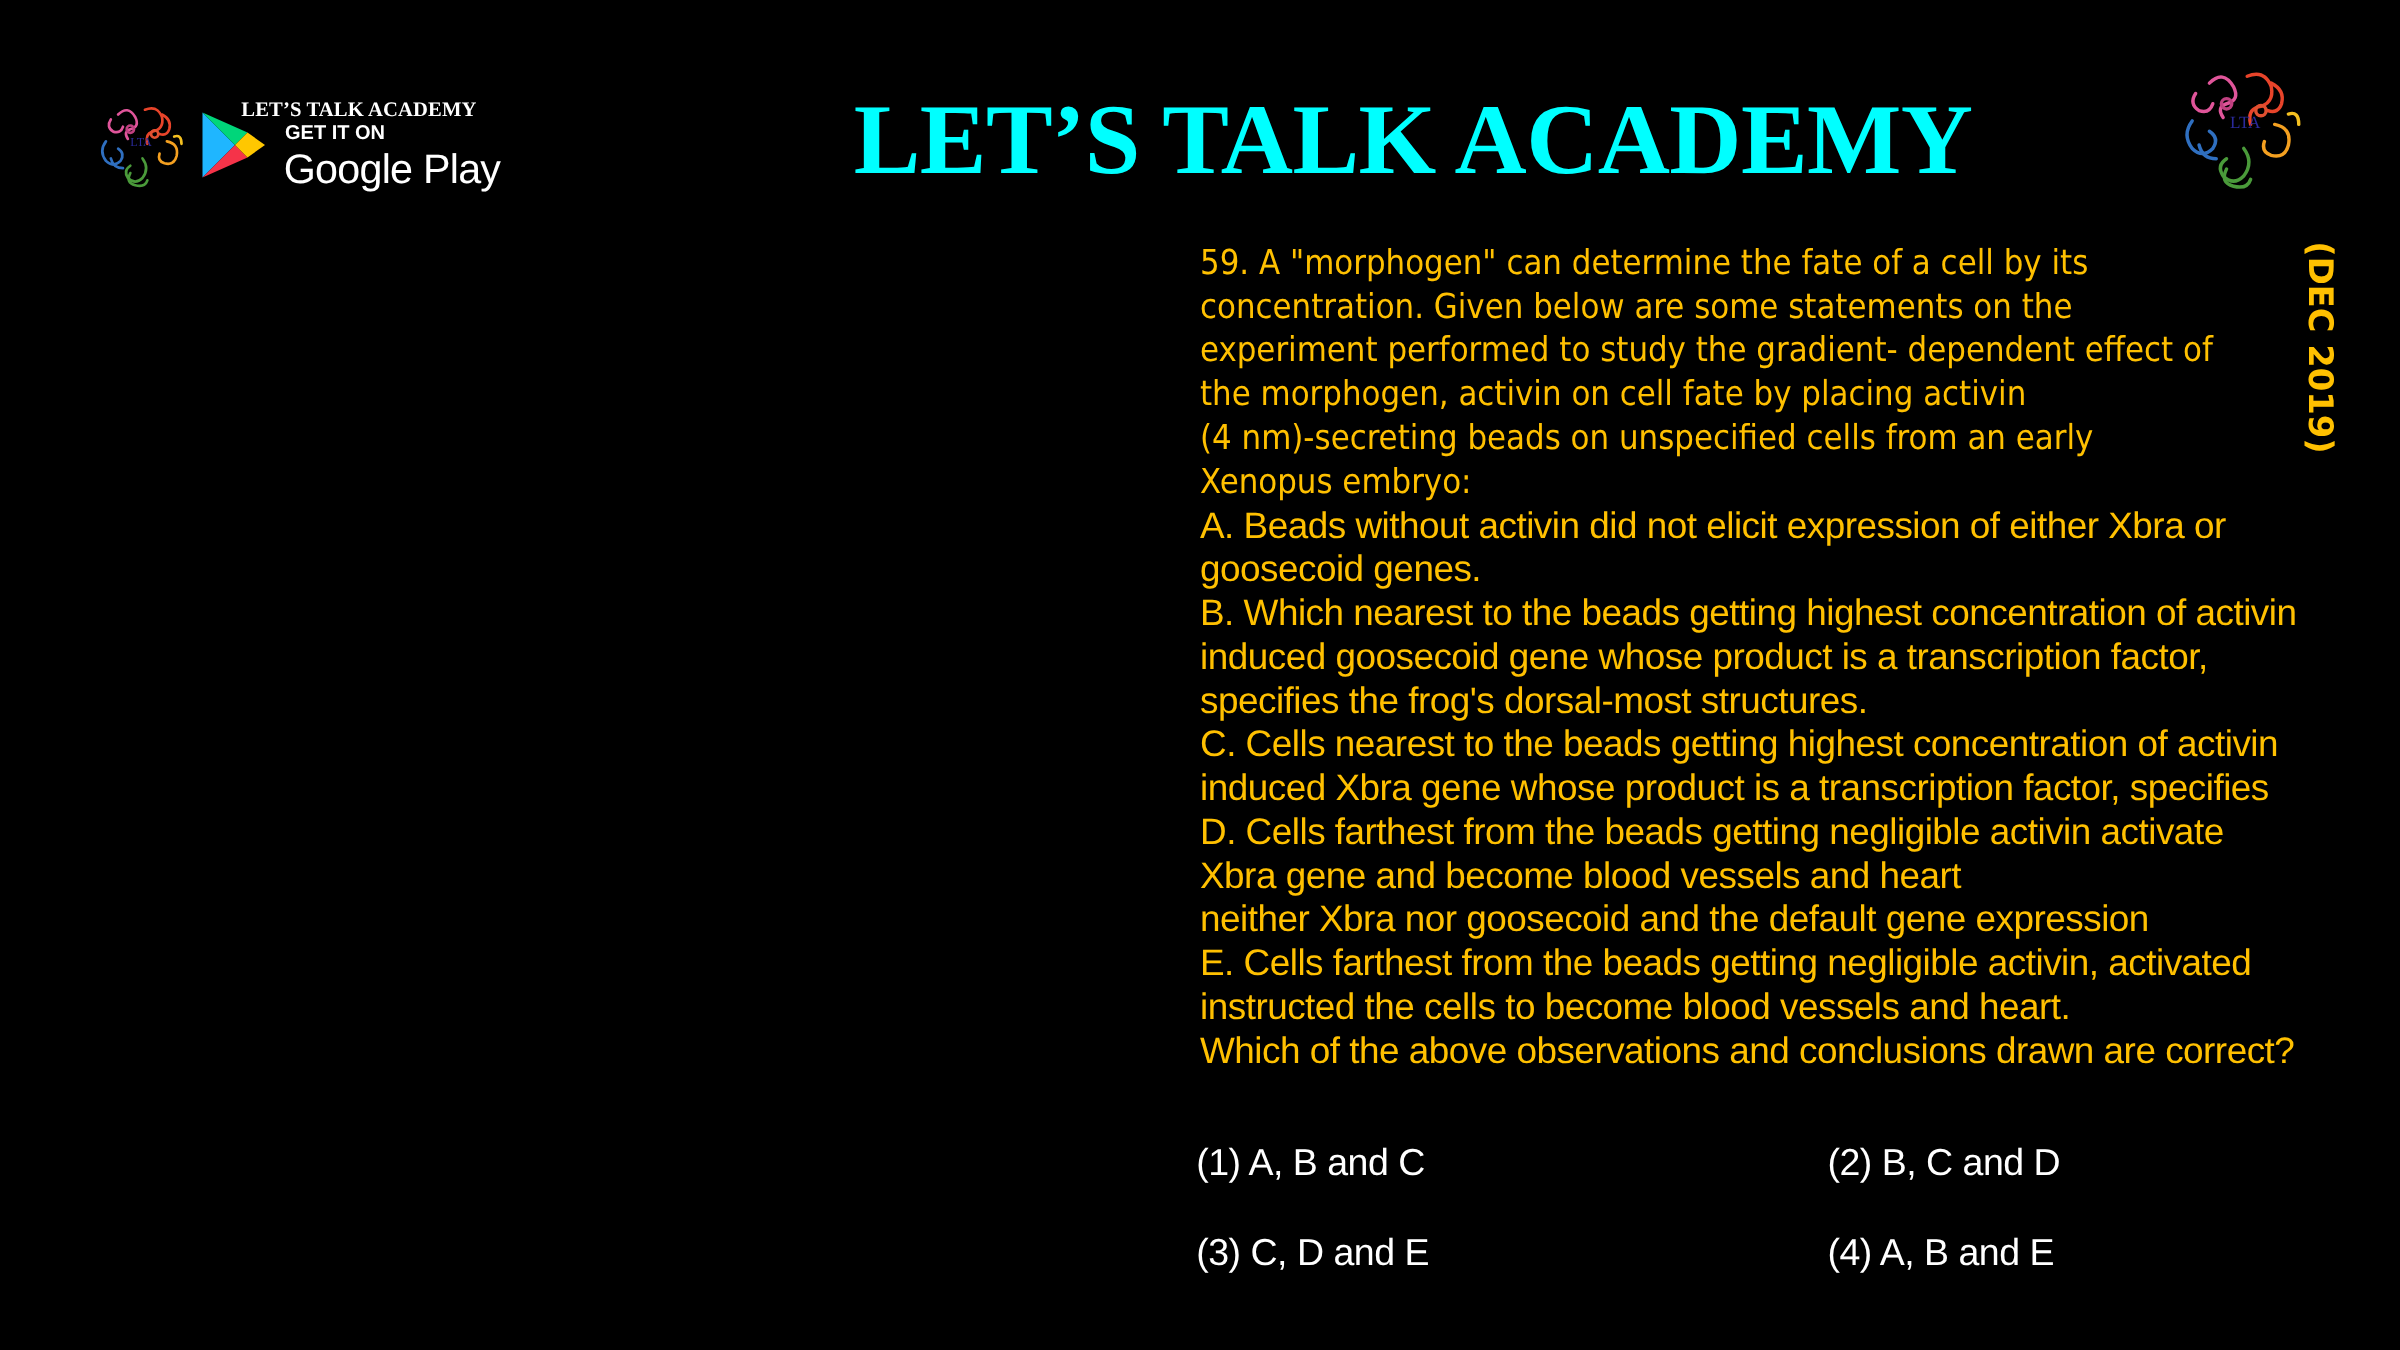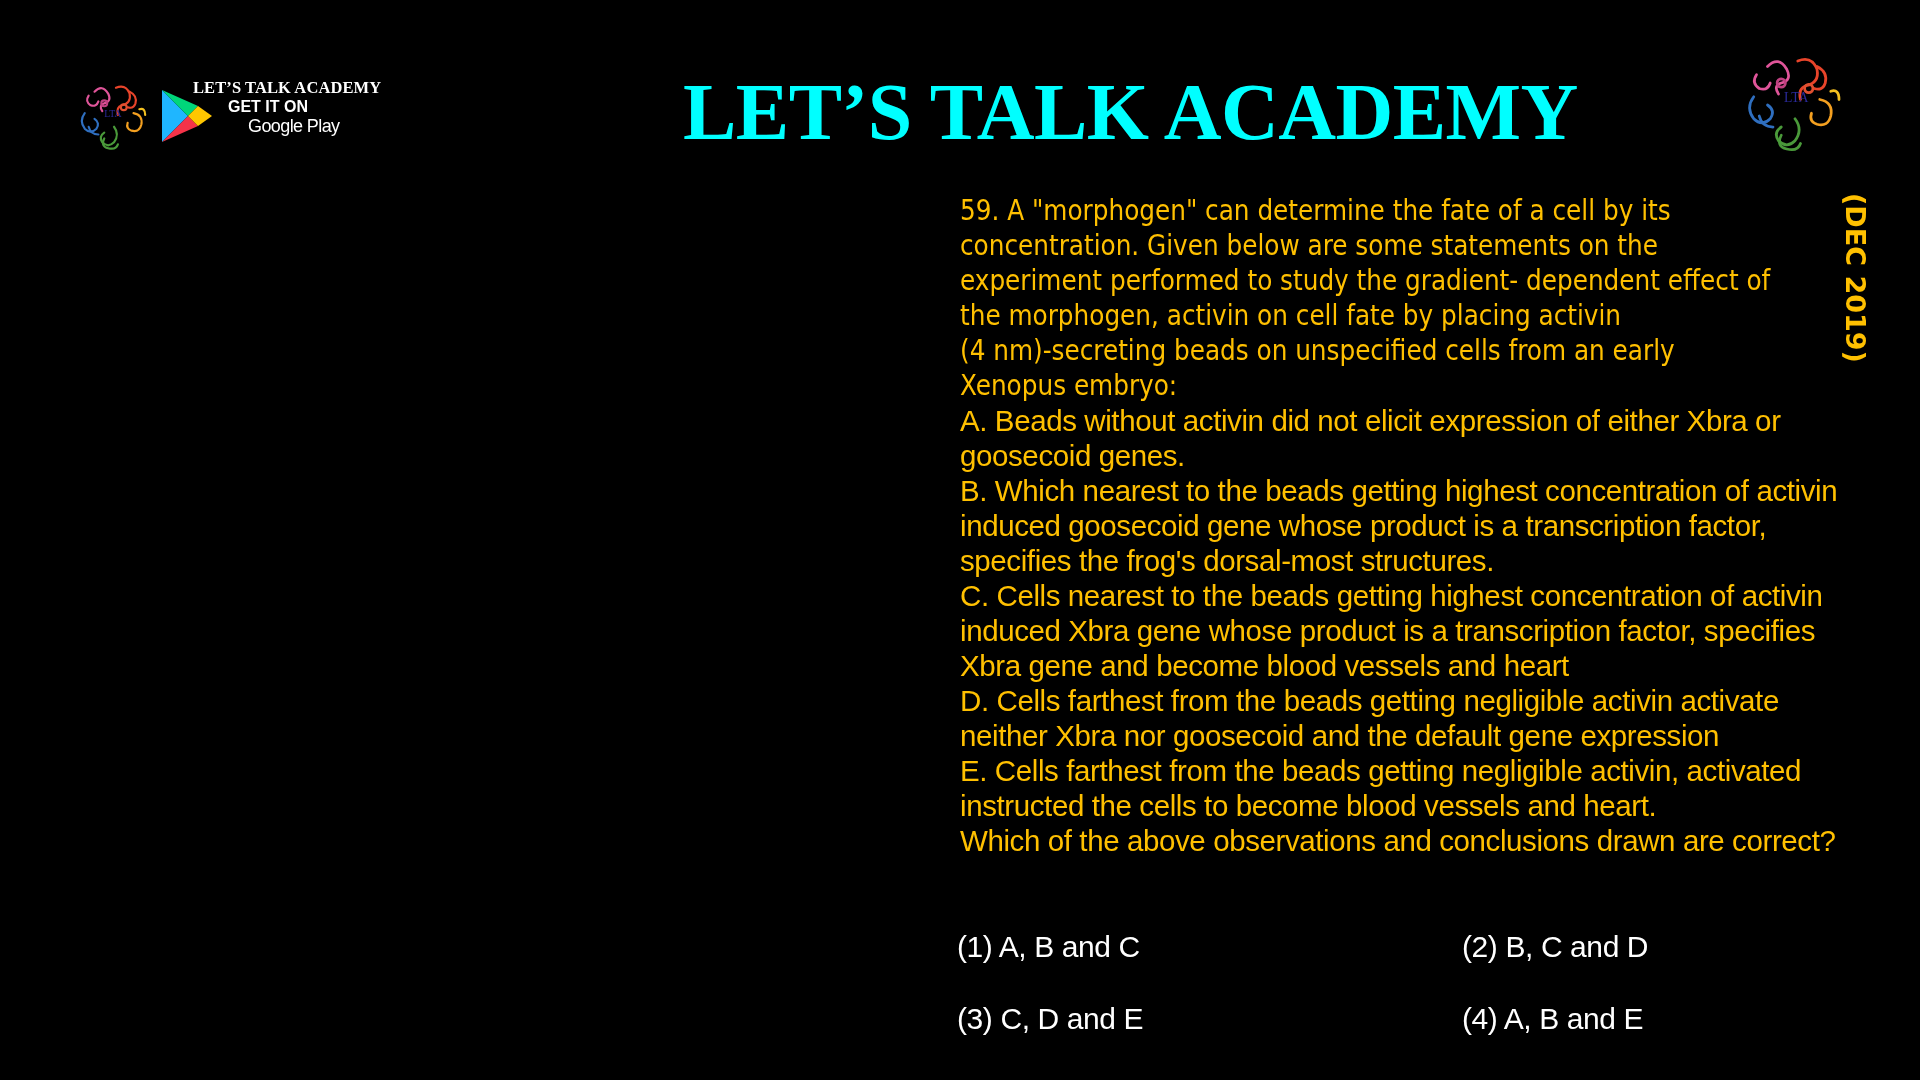--- a/index.html
+++ b/index.html
@@ -3,35 +3,35 @@
 <meta charset="utf-8">
 <style>
   html, body { margin: 0; padding: 0; background: #000; }
   body { width: 1920px; height: 1080px; position: relative; overflow: hidden; background: #000; }
 
   .badge { position: absolute; left: 75px; top: 76px; width: 330px; height: 82px; }
   .badge .mol-logo { position: absolute; left: 0; top: 2px; width: 78px; height: 78px; }
   .badge .play-icon { position: absolute; left: 85px; top: 12px; width: 54px; height: 56px; }
   .badge .brand { position: absolute; left: 118px; top: 2px; font-family: "Liberation Serif", serif; font-weight: bold; font-size: 16.5px; color: #fff; letter-spacing: 0.1px; white-space: nowrap; }
   .badge .get { position: absolute; left: 153px; top: 22px; font-family: "Liberation Sans", sans-serif; font-weight: bold; font-size: 16px; color: #fff; white-space: nowrap; }
-  .badge .gplay { position: absolute; left: 152px; top: 40px; font-family: "Liberation Sans", sans-serif; font-size: 18px; color: #fff; letter-spacing: -0.6px; white-space: nowrap; margin-left: 21px; }
+  .badge .gplay { position: absolute; left: 152px; top: 40px; font-family: "Liberation Sans", sans-serif; font-size: 33px; color: #fff; letter-spacing: -0.6px; white-space: nowrap; }
 
   .title { position: absolute; left: 683px; top: 66px; width: 842px; text-align: center; font-family: "Liberation Serif", serif; font-weight: bold; font-size: 80px; line-height: 92px; color: #00FFFF; white-space: nowrap; letter-spacing: -0.5px; }
 
   .right-logo { position: absolute; left: 1740px; top: 50px; width: 110px; height: 110px; }
 
   .year { position: absolute; left: 1836px; top: 193px; width: 38px; height: 190px; }
   .year span { position: absolute; left: 0; top: 0; transform-origin: 0 0; transform: translate(38px, 0) rotate(90deg); font-family: "DejaVu Sans", sans-serif; font-weight: bold; font-size: 27px; line-height: 38px; color: #FFC000; white-space: nowrap; }
 
   .question { position: absolute; left: 960px; top: 193px; width: 915px; font-family: "DejaVu Sans Condensed", "DejaVu Sans", sans-serif; font-size: 27.5px; line-height: 35px; color: #FFC000; }
   .question .line { display: block; white-space: nowrap; }
   .question .cond { font-family: "Liberation Sans Narrow", "Liberation Sans", sans-serif; font-size: 29.5px; letter-spacing: -0.4px; }
 
   .options { position: absolute; left: 957px; top: 914px; width: 900px; font-family: "Liberation Sans Narrow", "Liberation Sans", sans-serif; font-size: 30px; color: #FFFFFF; }
-  .option { position: absolute; white-space: nowrap; letter-spacing: -0.4px; margin-top: 16px; }
+  .option { position: absolute; white-space: nowrap; letter-spacing: -0.4px; }
   .opt-1 { left: 0; top: 0; }
   .opt-2 { left: 505px; top: 0; text-align: right; }
   .opt-3 { left: 0; top: 72px; }
   .opt-4 { left: 505px; top: 72px; text-align: right; }
 </style>
 </head>
 <body>
 
 <div class="badge">
   <svg class="mol-logo" viewBox="0 0 80 80">
@@ -93,22 +93,22 @@
   <span class="line">the morphogen, activin on cell fate by placing activin</span>
   <span class="line">(4 nm)-secreting beads on unspecified cells from an early</span>
   <span class="line">Xenopus embryo:</span>
   <span class="line cond">A. Beads without activin did not elicit expression of either Xbra or</span>
   <span class="line cond">goosecoid genes.</span>
   <span class="line cond">B. Which nearest to the beads getting highest concentration of activin</span>
   <span class="line cond">induced goosecoid gene whose product is a transcription factor,</span>
   <span class="line cond">specifies the frog's dorsal-most structures.</span>
   <span class="line cond">C. Cells nearest to the beads getting highest concentration of activin</span>
   <span class="line cond">induced Xbra gene whose product is a transcription factor, specifies</span>
+  <span class="line cond">D. Cells farthest from the beads getting negligible activin activate</span>
   <span class="line cond">Xbra gene and become blood vessels and heart</span>
-  <span class="line cond">D. Cells farthest from the beads getting negligible activin activate</span>
   <span class="line cond">neither Xbra nor goosecoid and the default gene expression</span>
   <span class="line cond">E. Cells farthest from the beads getting negligible activin, activated</span>
   <span class="line cond">instructed the cells to become blood vessels and heart.</span>
   <span class="line cond">Which of the above observations and conclusions drawn are correct?</span>
 </div>
 
 <div class="options">
   <span class="option opt-1">(1) A, B and C</span>
   <span class="option opt-2">(2) B, C and D</span>
   <span class="option opt-3">(3) C, D and E</span>

